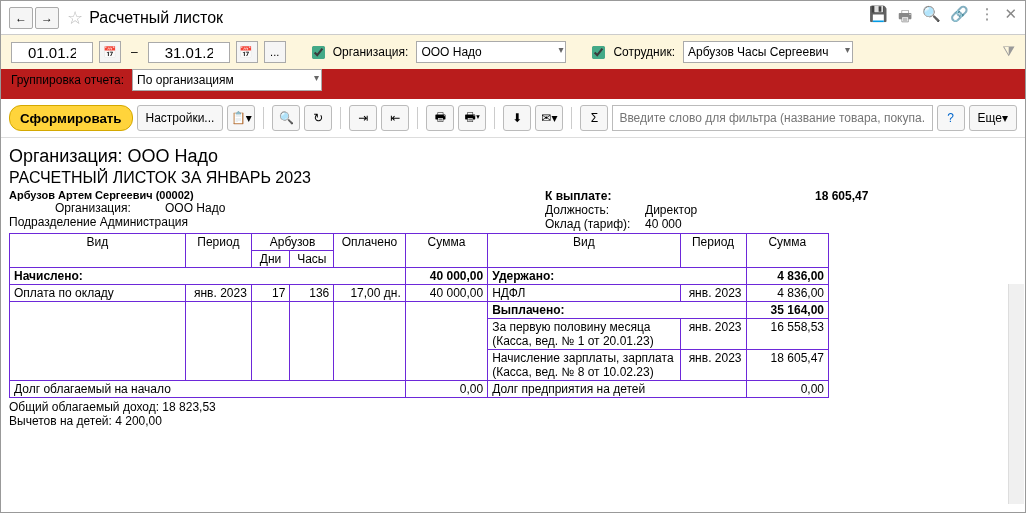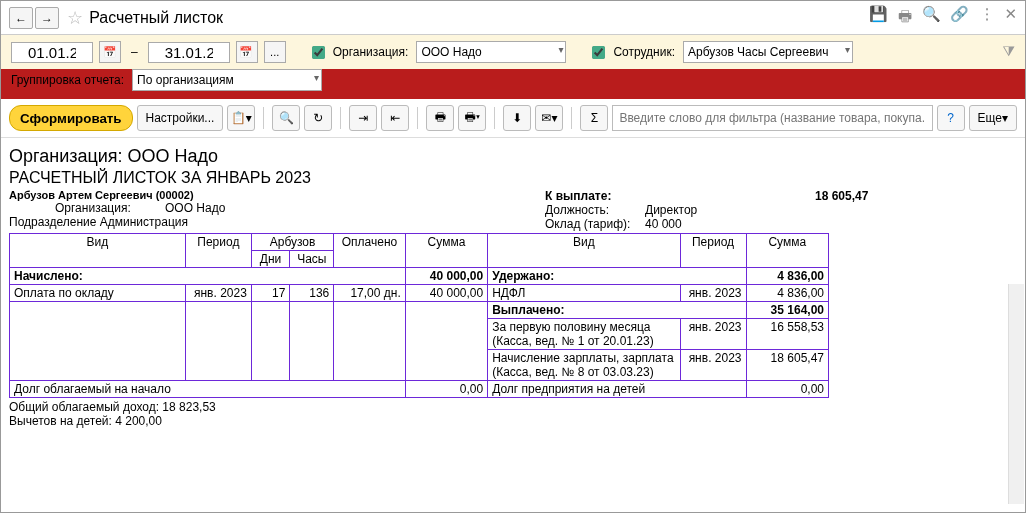--- a/index.html
+++ b/index.html
@@ -308,21 +308,21 @@
       <td rowspan="3"></td>
       <td colspan="2" class="bold">Выплачено:</td>
       <td class="num bold">35 164,00</td>
     </tr>
     <tr>
       <td>За первую половину месяца (Касса, вед. № 1 от 20.01.23)</td>
       <td class="num">янв. 2023</td>
       <td class="num">16 558,53</td>
     </tr>
     <tr>
-      <td>Начисление зарплаты, зарплата (Касса, вед. № 8 от 03.03.23)</td>
+      <td>Начисление зарплаты, зарплата (Касса, вед. № 8 от 10.02.23)</td>
       <td class="num">янв. 2023</td>
       <td class="num">18 605,47</td>
     </tr>
     <tr>
       <td colspan="5">Долг облагаемый на начало</td>
       <td class="num">0,00</td>
       <td colspan="2">Долг предприятия на детей</td>
       <td class="num">0,00</td>
     </tr>
   </tbody>

